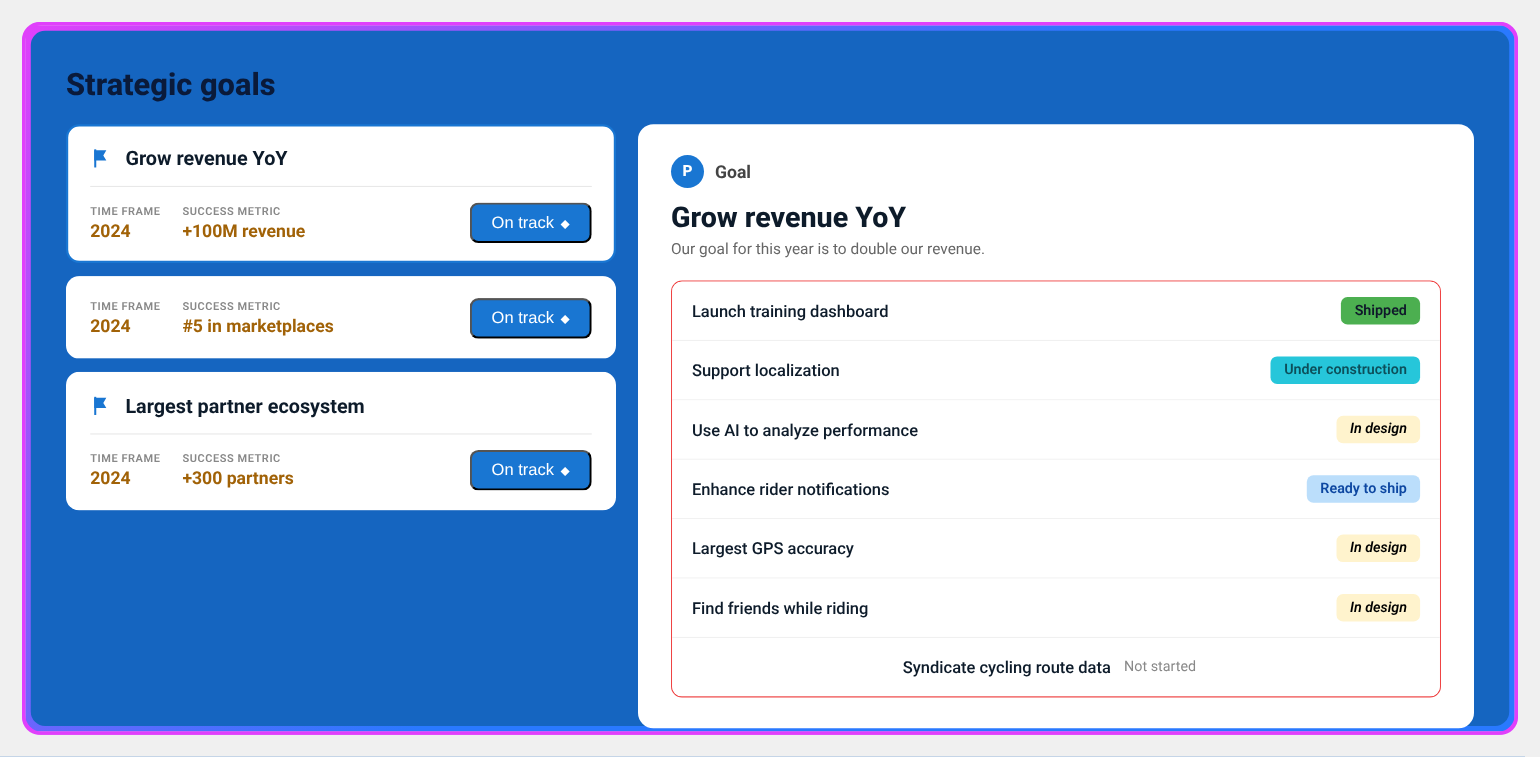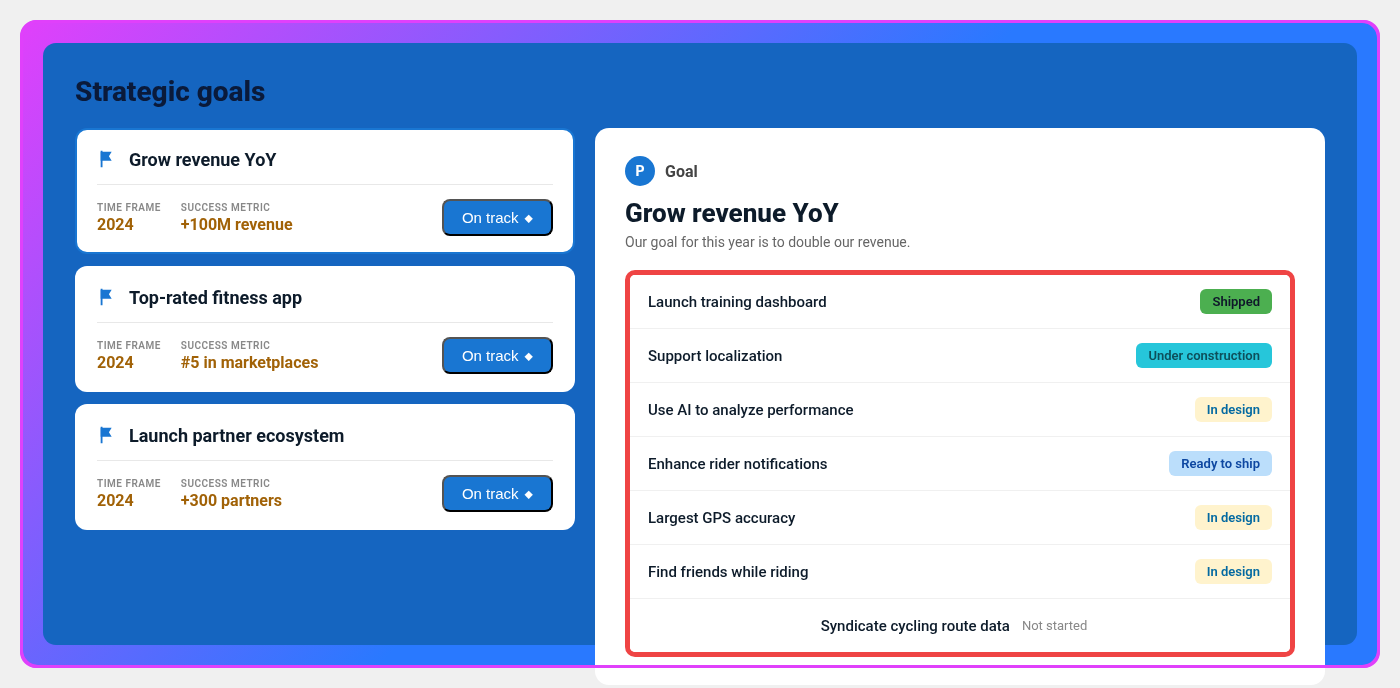--- a/index.html
+++ b/index.html
@@ -12,21 +12,21 @@
       width: 1400px;
       height: 688px;
       overflow: hidden;
     }
 
     .outer-wrapper {
       position: relative;
       width: 1360px;
       height: 648px;
       border-radius: 16px;
-      padding: 20px;
+      padding: 5px;
       background: linear-gradient(135deg, #e040fb, #2979ff, #2979ff);
       border: 3px solid #e040fb;
     }
 
     .outer-wrapper::after {
       content: '';
       position: absolute;
       top: -3px; left: -3px; right: -3px; bottom: -3px;
       border-radius: 18px;
       border: 3px solid #e040fb;
@@ -193,21 +193,21 @@
     .goal-detail-desc {
       font-size: 14px;
       color: #666;
       margin-bottom: 20px;
     }
 
     .initiatives-list {
       display: flex;
       flex-direction: column;
       gap: 0;
-      border: 5px solid #ef4444;
+      border: 1px solid #ef4444;
       border-radius: 10px;
       overflow: hidden;
     }
 
     .initiative-row {
       display: flex;
       align-items: center;
       justify-content: space-between;
       padding: 14px 18px;
       border-bottom: 1px solid #f0f0f0;
@@ -237,21 +237,22 @@
       color: #0f172a;
     }
 
     .initiative-status.under-construction {
       background: #26c6da;
       color: #0d4f5a;
     }
 
     .initiative-status.in-design {
       background: #fff3cd;
-      color: #0369a1;
+      color: #000000;
+      font-style: italic;
     }
 
     .initiative-status.ready-to-ship {
       background: #bbdefb;
       color: #0d47a1;
     }
 
     .initiative-status.not-started {
       background: transparent;
       color: #888;
@@ -287,27 +288,20 @@
               <span class="meta-value">+100M revenue</span>
             </div>
             <button class="status-badge on-track">
               <span>On track</span>
               <span class="chevron">⬥</span>
             </button>
           </div>
         </div>
 
         <div class="goal-card">
-          <div class="goal-card-header">
-            <svg class="flag-icon" viewBox="0 0 24 24" fill="none">
-              <path d="M4 4h12l-3 5 3 5H4V4z" fill="#1976d2"></path>
-              <rect x="4" y="3" width="2" height="18" fill="#1976d2"></rect>
-            </svg>
-            <span class="goal-card-title">Top-rated fitness app</span>
-          </div>
           <div class="goal-card-meta">
             <div class="meta-group">
               <span class="meta-label">TIME FRAME</span>
               <span class="meta-value">2024</span>
             </div>
             <div class="meta-group">
               <span class="meta-label">SUCCESS METRIC</span>
               <span class="meta-value">#5 in marketplaces</span>
             </div>
             <button class="status-badge on-track">
@@ -316,21 +310,21 @@
             </button>
           </div>
         </div>
 
         <div class="goal-card">
           <div class="goal-card-header">
             <svg class="flag-icon" viewBox="0 0 24 24" fill="none">
               <path d="M4 4h12l-3 5 3 5H4V4z" fill="#1976d2"></path>
               <rect x="4" y="3" width="2" height="18" fill="#1976d2"></rect>
             </svg>
-            <span class="goal-card-title">Launch partner ecosystem</span>
+            <span class="goal-card-title">Largest partner ecosystem</span>
           </div>
           <div class="goal-card-meta">
             <div class="meta-group">
               <span class="meta-label">TIME FRAME</span>
               <span class="meta-value">2024</span>
             </div>
             <div class="meta-group">
               <span class="meta-label">SUCCESS METRIC</span>
               <span class="meta-value">+300 partners</span>
             </div>

